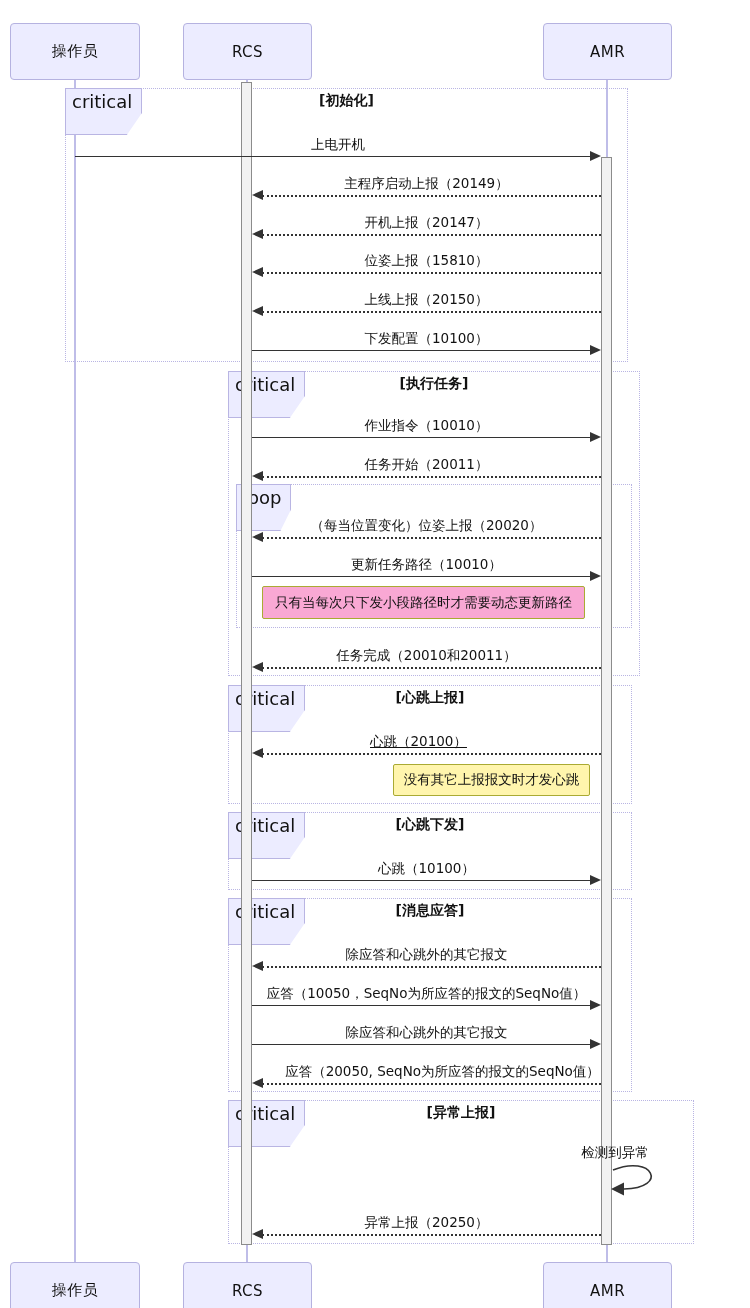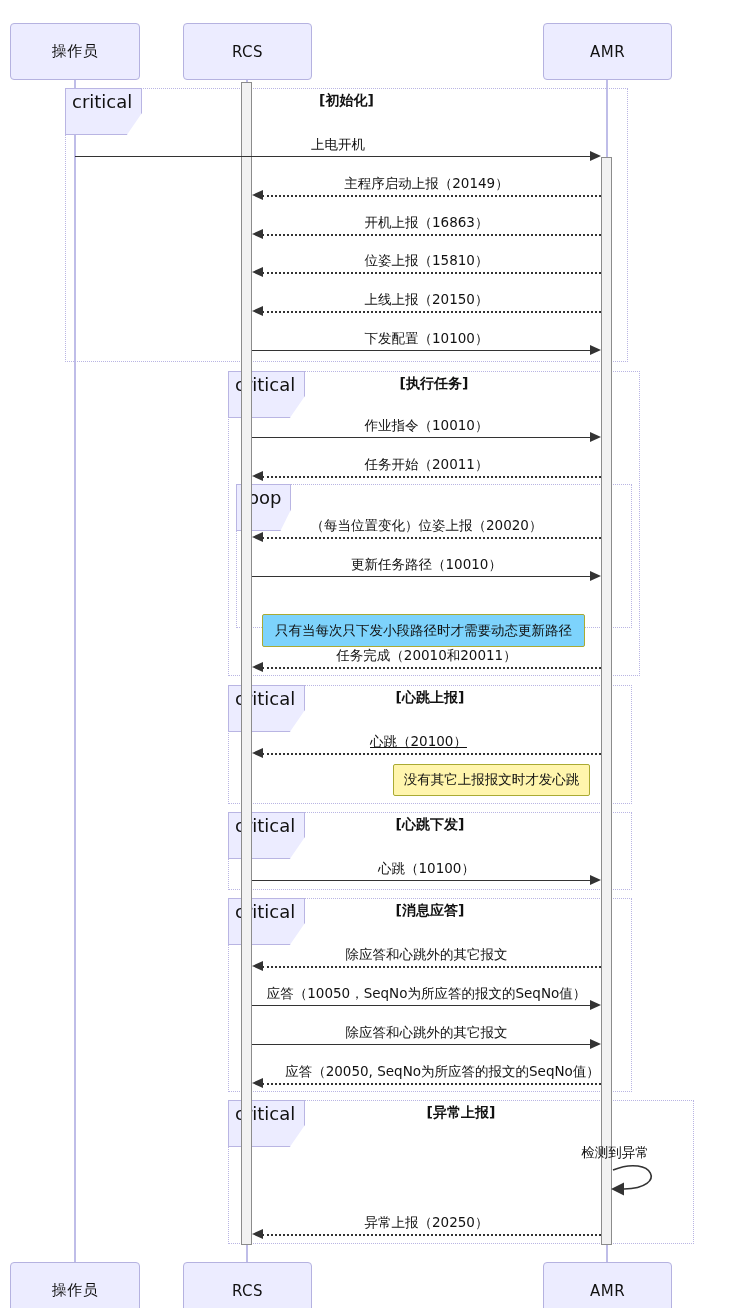--- a/index.html
+++ b/index.html
@@ -55,21 +55,21 @@
     <div class="abs" style="left: 241px; top: 82px; width: 11px; height: 1163px; background: rgb(242, 242, 242); border: 1px solid rgb(140, 140, 140);"></div>
     <div class="abs" style="left: 601px; top: 157px; width: 11px; height: 1088px; background: rgb(242, 242, 242); border: 1px solid rgb(140, 140, 140);"></div>
     <div class="abs" style="left: 75px; top: 156px; width: 516px; height: 0px; border-top: 1.7px solid rgb(51, 51, 51);"></div>
     <div class="abs arrow-head" style="left: 590px; top: 150.5px; border-left: 11px solid rgb(51, 51, 51);"></div>
     <div class="abs msg-label" style="left: 75px; top: 136px; width: 526px;">上电开机</div>
     <div class="abs" style="left: 262px; top: 195px; width: 339px; height: 0px; border-top: 2px dotted rgb(51, 51, 51);"></div>
     <div class="abs arrow-head" style="left: 252px; top: 189.5px; border-right: 11px solid rgb(51, 51, 51);"></div>
     <div class="abs msg-label" style="left: 252px; top: 175px; width: 349px;">主程序启动上报（20149）</div>
     <div class="abs" style="left: 262px; top: 234px; width: 339px; height: 0px; border-top: 2px dotted rgb(51, 51, 51);"></div>
     <div class="abs arrow-head" style="left: 252px; top: 228.5px; border-right: 11px solid rgb(51, 51, 51);"></div>
-    <div class="abs msg-label" style="left: 252px; top: 214px; width: 349px;">开机上报（16863）</div>
+    <div class="abs msg-label" style="left: 252px; top: 214px; width: 349px;">开机上报（20147）</div>
     <div class="abs" style="left: 262px; top: 272px; width: 339px; height: 0px; border-top: 2px dotted rgb(51, 51, 51);"></div>
     <div class="abs arrow-head" style="left: 252px; top: 266.5px; border-right: 11px solid rgb(51, 51, 51);"></div>
     <div class="abs msg-label" style="left: 252px; top: 252px; width: 349px;">位姿上报（15810）</div>
     <div class="abs" style="left: 262px; top: 311px; width: 339px; height: 0px; border-top: 2px dotted rgb(51, 51, 51);"></div>
     <div class="abs arrow-head" style="left: 252px; top: 305.5px; border-right: 11px solid rgb(51, 51, 51);"></div>
     <div class="abs msg-label" style="left: 252px; top: 291px; width: 349px;">上线上报（20150）</div>
     <div class="abs" style="left: 252px; top: 350px; width: 339px; height: 0px; border-top: 1.7px solid rgb(51, 51, 51);"></div>
     <div class="abs arrow-head" style="left: 590px; top: 344.5px; border-left: 11px solid rgb(51, 51, 51);"></div>
     <div class="abs msg-label" style="left: 252px; top: 330px; width: 349px;">下发配置（10100）</div>
     <div class="abs" style="left: 252px; top: 437px; width: 339px; height: 0px; border-top: 1.7px solid rgb(51, 51, 51);"></div>
@@ -101,21 +101,21 @@
     <div class="abs msg-label" style="left: 252px; top: 985px; width: 349px;">应答（10050，SeqNo为所应答的报文的SeqNo值）</div>
     <div class="abs" style="left: 252px; top: 1044px; width: 339px; height: 0px; border-top: 1.7px solid rgb(51, 51, 51);"></div>
     <div class="abs arrow-head" style="left: 590px; top: 1038.5px; border-left: 11px solid rgb(51, 51, 51);"></div>
     <div class="abs msg-label" style="left: 252px; top: 1024px; width: 349px;">除应答和心跳外的其它报文</div>
     <div class="abs" style="left: 262px; top: 1083px; width: 339px; height: 0px; border-top: 2px dotted rgb(51, 51, 51);"></div>
     <div class="abs arrow-head" style="left: 252px; top: 1077.5px; border-right: 11px solid rgb(51, 51, 51);"></div>
     <div class="abs msg-label" style="left: 268px; top: 1063px; width: 349px;">应答（20050, SeqNo为所应答的报文的SeqNo值）</div>
     <div class="abs" style="left: 262px; top: 1234px; width: 339px; height: 0px; border-top: 2px dotted rgb(51, 51, 51);"></div>
     <div class="abs arrow-head" style="left: 252px; top: 1228.5px; border-right: 11px solid rgb(51, 51, 51);"></div>
     <div class="abs msg-label" style="left: 252px; top: 1214px; width: 349px;">异常上报（20250）</div>
-    <div class="abs note" style="left: 262px; top: 614px; width: 323px; height: 33px; background: #7dd3fc; border: 1px solid rgb(170, 170, 51); text-align: center;">只有当每次只下发小段路径时才需要动态更新路径</div>
+    <div class="abs note" style="left: 262px; top: 586px; width: 323px; height: 33px; background: #f9a8d4; border: 1px solid rgb(170, 170, 51); text-align: center;">只有当每次只下发小段路径时才需要动态更新路径</div>
     <div class="abs note" style="left: 393px; top: 764px; width: 197px; height: 32px; background: rgb(255, 245, 173); border: 1px solid rgb(170, 170, 51);">没有其它上报报文时才发心跳</div>
     <div class="abs msg-label" style="left: 570px; top: 1144px; width: 90px;">检测到异常</div>
     <div class="abs" style="left: 611px; top: 1162px; width: 60px; height: 40px;"><svg width="60" height="40" viewBox="0 0 60 40">
         <path d="M2 8 C 42 -8, 58 26, 13 27" fill="none" stroke="#333333" stroke-width="1.6"></path>
         <polygon points="0,27 13,20.5 13,33.5" fill="#333333"></polygon>
       </svg></div>
     <div class="abs actor-box" style="left: 10px; top: 23px; width: 130px; height: 57px; background: rgb(236, 236, 255); border: 1px solid rgb(181, 178, 224);">操作员</div>
     <div class="abs actor-box" style="left: 10px; top: 1262px; width: 130px; height: 57px; background: rgb(236, 236, 255); border: 1px solid rgb(181, 178, 224);">操作员</div>
     <div class="abs actor-box" style="left: 183px; top: 23px; width: 129px; height: 57px; background: rgb(236, 236, 255); border: 1px solid rgb(181, 178, 224);">RCS</div>
     <div class="abs actor-box" style="left: 183px; top: 1262px; width: 129px; height: 57px; background: rgb(236, 236, 255); border: 1px solid rgb(181, 178, 224);">RCS</div>

